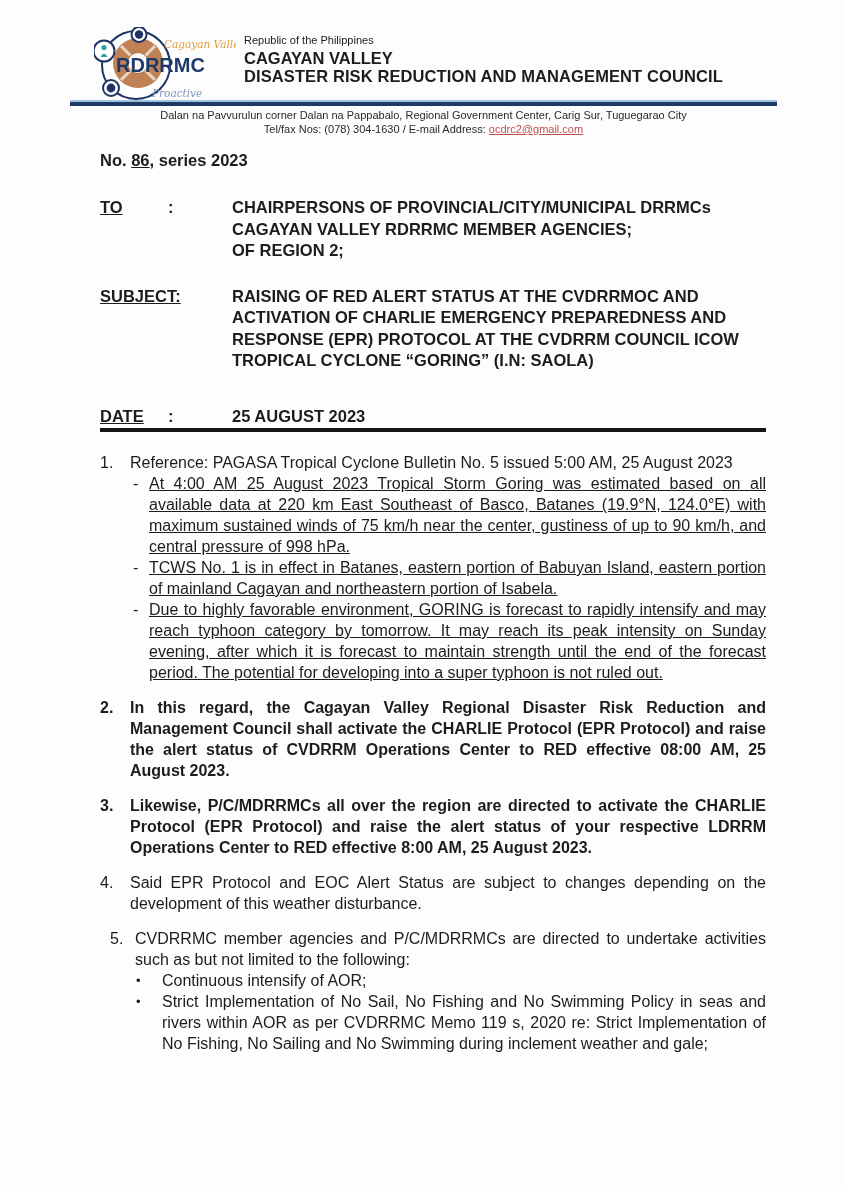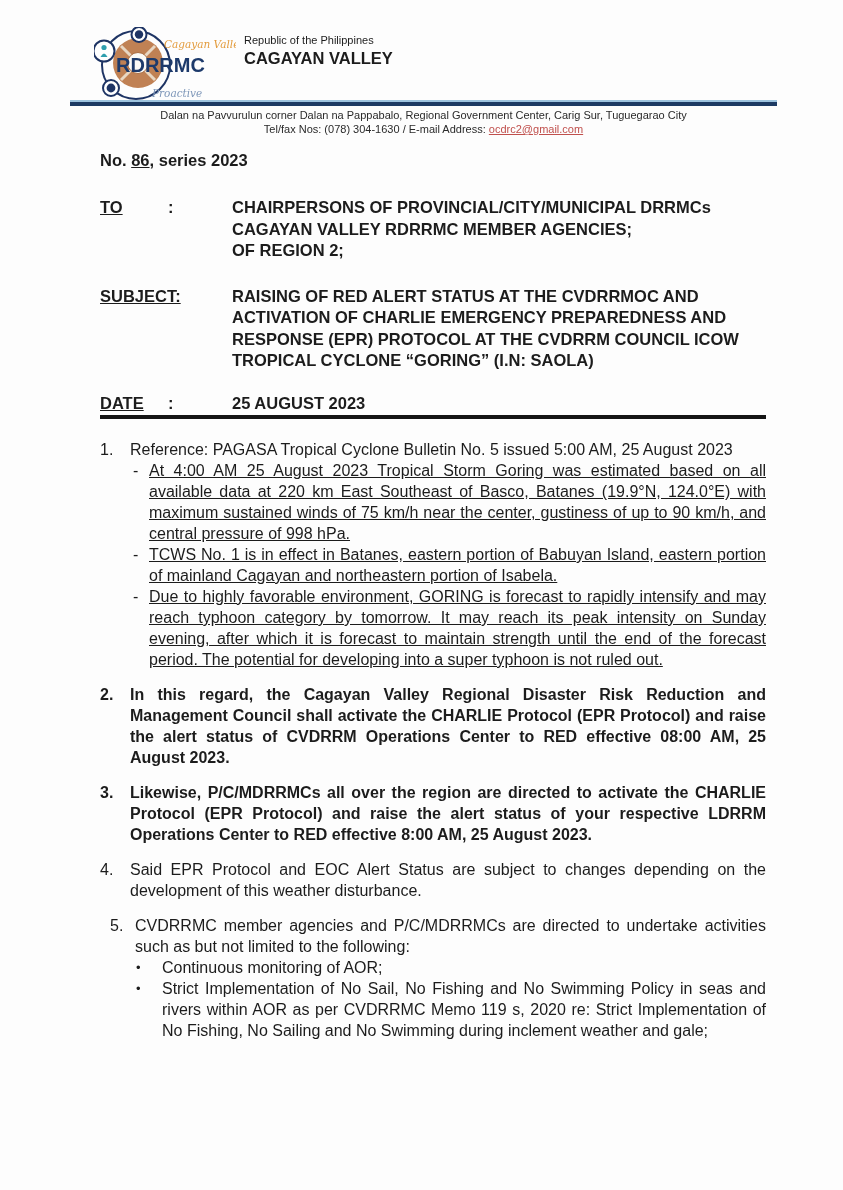--- a/index.html
+++ b/index.html
@@ -30,21 +30,21 @@
   .content { position:absolute; left:100px; top:150px; width:666px; }
   .doc-type { font-weight:bold; font-size:16.5px; line-height:21px; }
   .doc-no { font-weight:bold; font-size:16.5px; line-height:21px; }
   .doc-no .uline { text-decoration:underline; }
 
   .kv { display:grid; grid-template-columns:132px 1fr; margin-top:26px; }
   .kv .klabel { position:relative; font-weight:bold; font-size:16.5px; line-height:21px;text-decoration:underline; }
   .kv .kcolon { position:absolute; left:68px; top:0; }
   .kv .kvalue { font-weight:bold; font-size:16.5px; line-height:21.5px; }
   .kv.subject-row { margin-top:24px; }
-  .kv.date-row { margin-top:21px; }
+  .kv.date-row { margin-top:34px; }
 
   .date-rule { margin-top:1px; height:3px; border-top:3px solid #151515; border-bottom:1.5px solid #151515; }
 
   
   .body-list { margin-top:20px; font-size:16px; line-height:21px; }
   .item { display:flex; margin-top:14px; }
   .item:first-child { margin-top:0; }
   .item .num { width:30px; flex:none; }
   .item .itext { flex:1; text-align:justify; }
   .item.nojust .itext { text-align:left; }
@@ -83,20 +83,21 @@
         <circle cx="17" cy="61" r="8" fill="#ffffff" stroke="#1e3464" stroke-width="2"></circle>
         <circle cx="17" cy="61" r="4.4" fill="#1e3464"></circle>
         <text x="22" y="45" font-family="Liberation Sans, sans-serif" font-size="20" font-weight="bold" fill="#1d3a6b">RDRRMC</text>
         <text x="70" y="21" font-family="DejaVu Serif, serif" font-style="italic" font-size="10.5" fill="#e39c3e">Cagayan Valley</text>
         <text x="58" y="70" font-family="DejaVu Serif, serif" font-style="italic" font-size="10.5" fill="#7d96b8">Proactive</text>
       </svg>
     </div>
     <div class="org-block">
       <div class="org-republic">Republic of the Philippines</div>
       <div class="org-name">CAGAYAN VALLEY</div>
+      <div class="org-subtitle">DISASTER RISK REDUCTION AND MANAGEMENT COUNCIL</div>
     </div>
   </div>
 
   <div class="header-rule"></div>
 
   <div class="address-block">
     <div>Dalan na Pavvurulun corner Dalan na Pappabalo, Regional Government Center, Carig Sur, Tuguegarao City</div>
     <div>
       <span>Tel/fax Nos: (078) 304-1630 / E-mail Address: </span><a class="email-link">ocdrc2@gmail.com</a>
     </div>
@@ -173,21 +174,21 @@
         <span class="num">4.</span>
         <span class="itext">Said EPR Protocol and EOC Alert Status are subject to changes depending on the development of this weather disturbance.</span>
       </div>
 
       <div class="item indent5">
         <span class="num">5.</span>
         <span class="itext">CVDRRMC member agencies and P/C/MDRRMCs are directed to undertake activities such as but not limited to the following:</span>
       </div>
       <div class="sub bullet-row">
         <span class="glyph">•</span>
-        <span class="stext">Continuous monitoring of AOR;</span>
+        <span class="stext">Continuous intensify of AOR;</span>
       </div>
       <div class="sub bullet-row">
         <span class="glyph">•</span>
         <span class="stext">Strict Implementation of No Sail, No Fishing and No Swimming Policy in seas and rivers within AOR as per CVDRRMC Memo 119 s, 2020 re: Strict Implementation of No Fishing, No Sailing and No Swimming during inclement weather and gale;</span>
       </div>
 
     </div>
   </div>
 </div>
 

